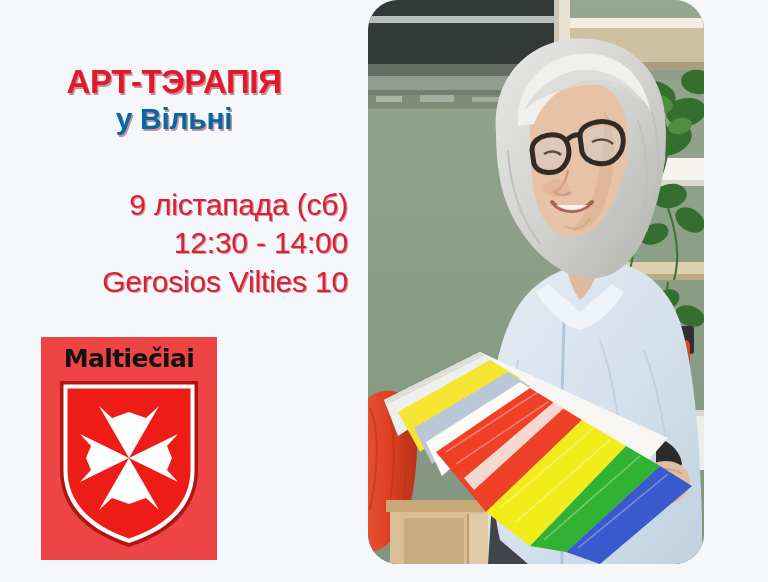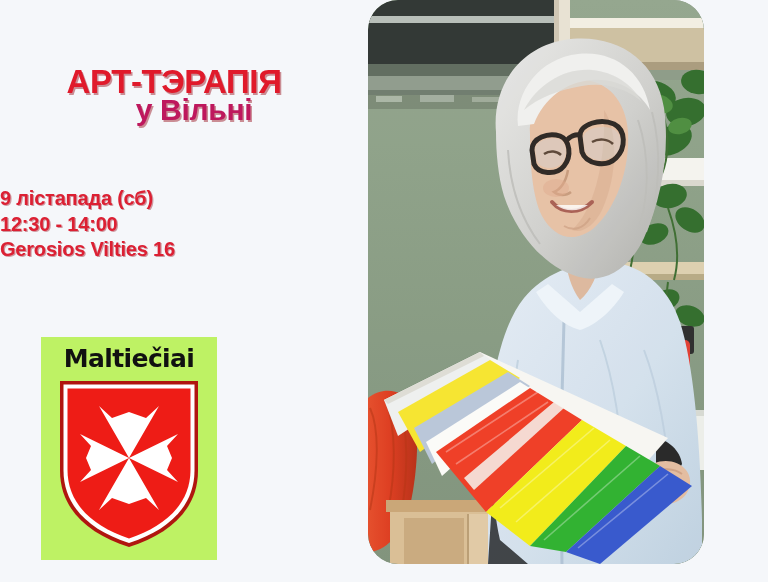--- a/index.html
+++ b/index.html
@@ -36,55 +36,54 @@
     text-align: center;
     color: #e01a2b;
     font-weight: bold;
     font-size: 33px;
     letter-spacing: -0.4px;
     line-height: 1.08;
     text-shadow: 1.5px 1.5px 0 rgba(150,10,25,0.45);
   }
   .subhead {
     position: absolute;
-    top: 94px;
+    top: 103px;
     left: 0;
     width: 348px;
     text-align: center;
-    color: #be185d;
+    color: #0369a1;
     font-weight: bold;
     font-size: 30px;
     letter-spacing: -0.3px;
     line-height: 1.08;
     text-shadow: 1.5px 1.5px 0 rgba(150,10,25,0.45);
-    margin-left: 20px;
   }
   .details {
     position: absolute;
     top: 186px;
     left: 0;
     width: 348px;
-    text-align: left;
+    text-align: right;
     color: #dc2033;
-    font-weight: bold;
-    font-size: 20px;
+    font-weight: normal;
+    font-size: 30px;
     line-height: 1.28;
     letter-spacing: -0.2px;
     text-shadow: 1.2px 1.2px 0 rgba(150,10,25,0.40);
   }
   .details .line { display: block; white-space: nowrap; }
 
   
   .logo-box {
     position: absolute;
     left: 41px;
     top: 337px;
     width: 176px;
     height: 223px;
-    background: #bef264;
+    background: #ef4444;
   }
   .logo-word {
     position: absolute;
     top: 7px;
     left: 0;
     width: 176px;
     text-align: center;
     font-family: "DejaVu Sans", sans-serif;
     font-weight: bold;
     font-size: 25px;
@@ -120,21 +119,21 @@
 
   <div class="text-col">
 
     <div class="headline">АРТ-ТЭРАПІЯ</div>
 
     <div class="subhead">у Вільні</div>
 
     <div class="details">
       <span class="line">9 лістапада (сб)</span>
       <span class="line">12:30 - 14:00</span>
-      <span class="line">Gerosios Vilties 16</span>
+      <span class="line">Gerosios Vilties 10</span>
     </div>
 
     <div class="logo-box">
       <div class="logo-word">Maltiečiai</div>
 
       <div class="shield-wrap">
         <svg viewBox="0 0 142 170" xmlns="http://www.w3.org/2000/svg">
 
           <path d="M2,2 H140 V92 C140,130 112,155 71,168 C30,155 2,130 2,92 Z" fill="#b0160f"></path>
 

